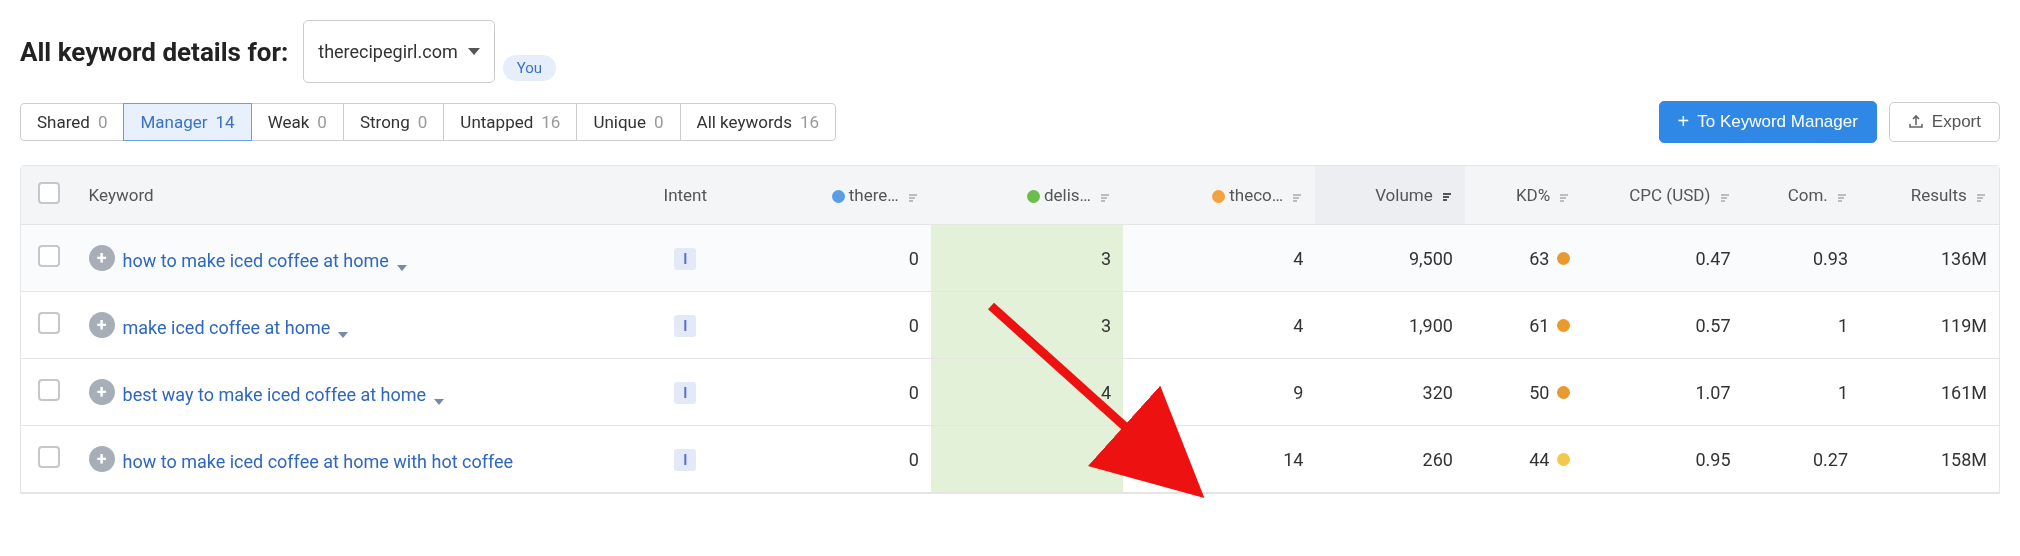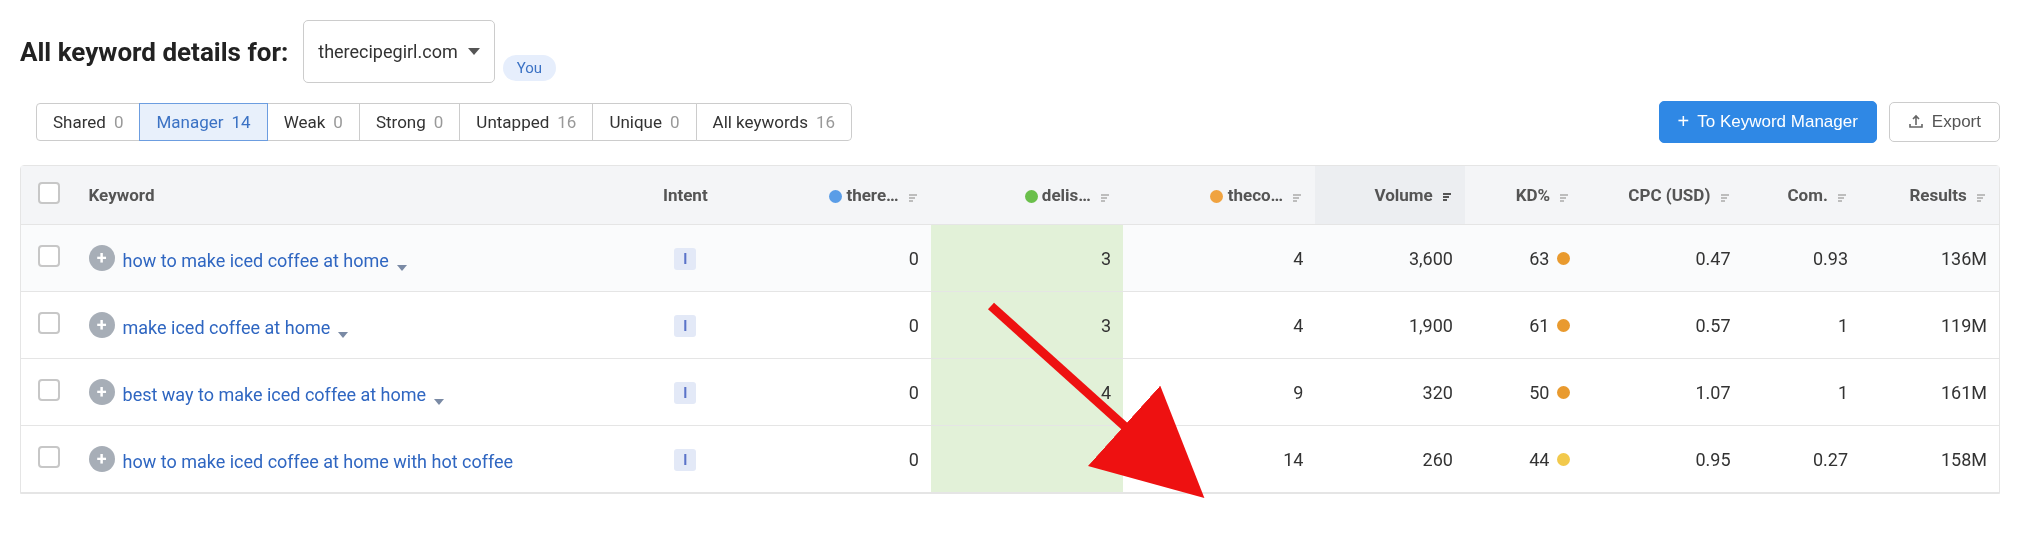--- a/index.html
+++ b/index.html
@@ -64,21 +64,21 @@
     padding: 8px 16px;
     font-size: 17px;
     color: #333;
     background: #fff;
     display: inline-flex;
     align-items: center;
     gap: 8px;
     cursor: pointer;
     margin-left: -1px;
   }
-  .tab:first-child { margin-left: 16px; border-top-left-radius: 4px; border-bottom-left-radius: 4px; }
+  .tab:first-child { margin-left: 0; border-top-left-radius: 4px; border-bottom-left-radius: 4px; }
   .tab:last-child { border-top-right-radius: 4px; border-bottom-right-radius: 4px; }
   .tab .count { color: #999; }
   .tab.active {
     background: #e8f0fb;
     border-color: #6c9de0;
     color: #3b72c4;
     position: relative;
     z-index: 1;
   }
   .tab.active .count { color: #3b72c4; }
@@ -119,21 +119,21 @@
     background: #fff;
   }
   table {
     width: 100%;
     border-collapse: collapse;
   }
   thead th {
     background: #f4f5f7;
     padding: 16px 12px;
     text-align: left;
-    font-weight: 700;
+    font-weight: 400;
     color: #555;
     border-bottom: 1px solid #e5e5e5;
     font-size: 17px;
     white-space: nowrap;
   }
   thead th.right { text-align: right; }
   thead th.sorted { background: #eceef1; }
   tbody td {
     padding: 20px 12px;
     border-bottom: 1px solid #e5e5e5;
@@ -378,21 +378,21 @@
             <div class="keyword-cell">
               <span class="expand-btn"></span>
               <a class="kw-link">how to make iced coffee at home</a>
               <span class="caret-down-sm"></span>
             </div>
           </td>
           <td class="col-intent"><span class="intent-badge">I</span></td>
           <td class="right">0</td>
           <td class="right hl">3</td>
           <td class="right">4</td>
-          <td class="right">3,600</td>
+          <td class="right">9,500</td>
           <td class="right"><span class="kd-wrap">
               <span>63</span>
               <span class="dot dot-amber"></span>
             </span></td>
           <td class="right">0.47</td>
           <td class="right">0.93</td>
           <td class="right">136M</td>
         </tr>
         <tr>
           <td class="col-check"><span class="checkbox"></span></td>

